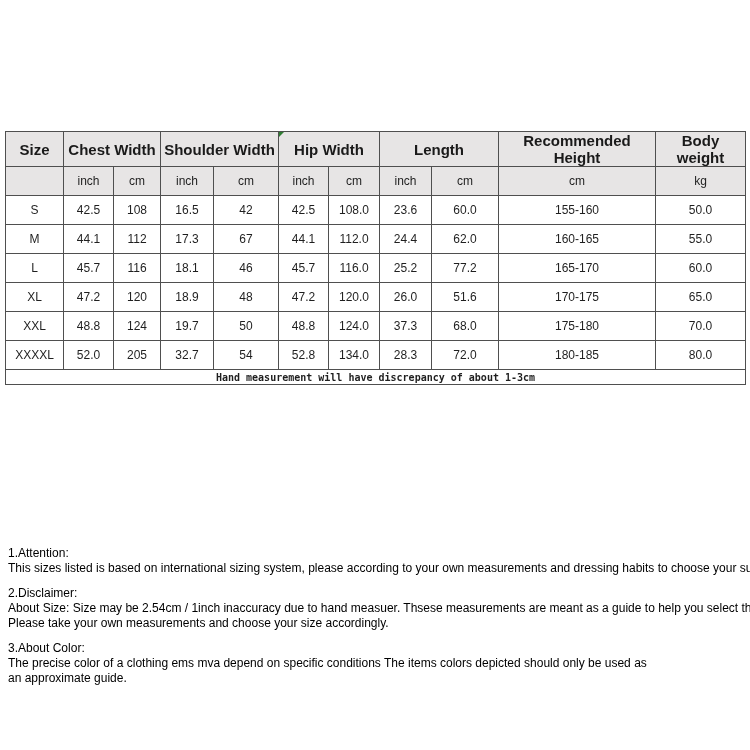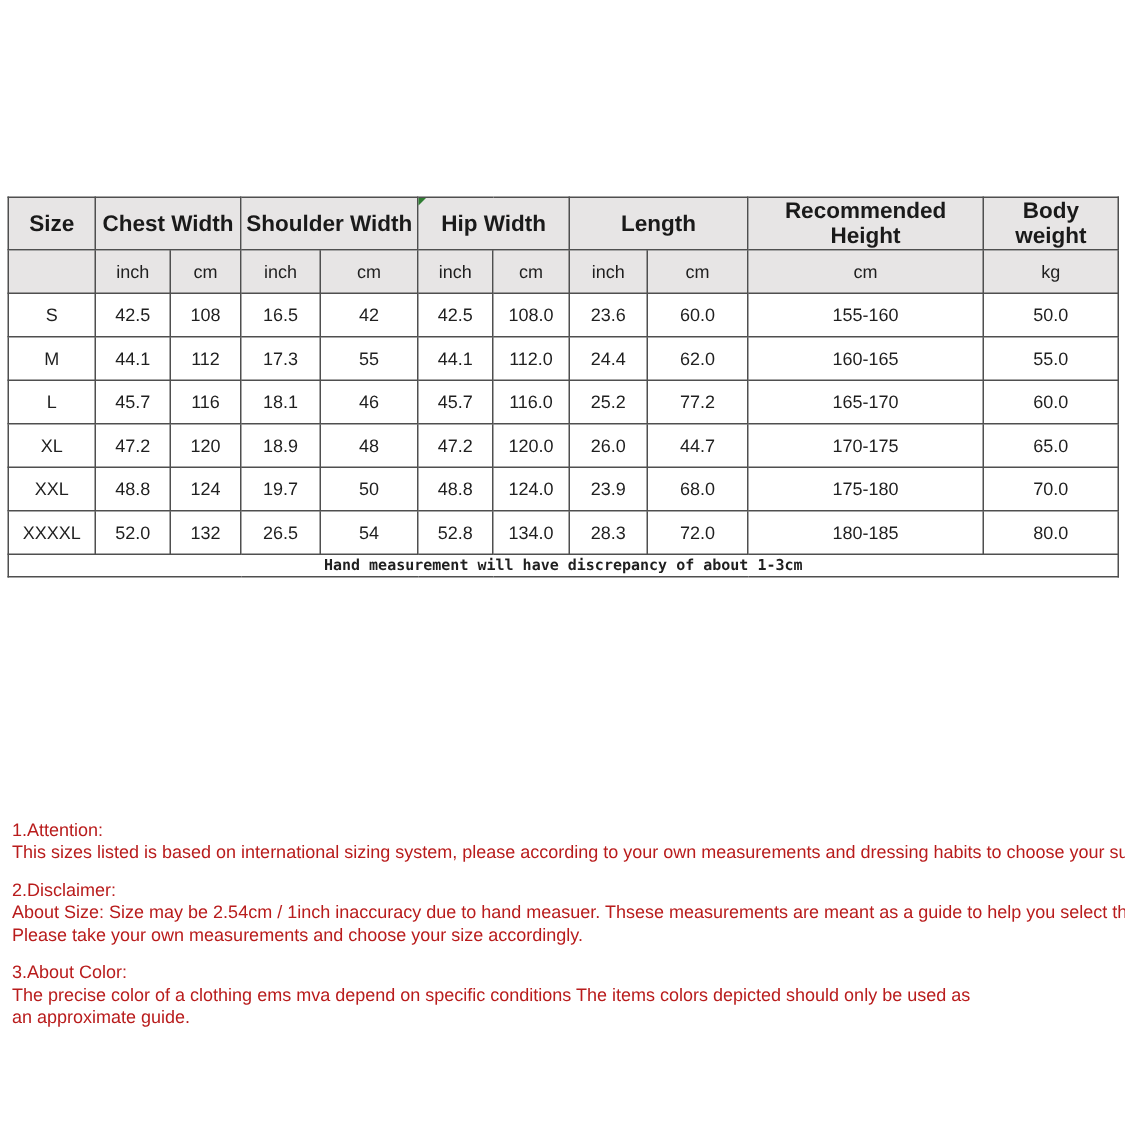--- a/index.html
+++ b/index.html
@@ -63,21 +63,21 @@
     border-top: 5px solid #2f7d32;
     border-right: 5px solid transparent;
   }
   .notes {
     position: absolute;
     left: 8px;
     top: 546px;
     width: 740px;
     font-size: 12px;
     line-height: 15px;
-    color: #b91c1c;
+    color: #000000;
   }
   .note-section { margin-bottom: 10px; }
   .note-line { white-space: nowrap; }
 </style>
 </head>
 <body>
 
 <div class="page">
 
   <table class="size-table">
@@ -130,21 +130,21 @@
           <td>23.6</td>
           <td>60.0</td>
           <td>155-160</td>
           <td>50.0</td>
         </tr>
         <tr>
           <td>M</td>
           <td>44.1</td>
           <td>112</td>
           <td>17.3</td>
-          <td>55</td>
+          <td>67</td>
           <td>44.1</td>
           <td>112.0</td>
           <td>24.4</td>
           <td>62.0</td>
           <td>160-165</td>
           <td>55.0</td>
         </tr>
         <tr>
           <td>L</td>
           <td>45.7</td>
@@ -160,42 +160,42 @@
         </tr>
         <tr>
           <td>XL</td>
           <td>47.2</td>
           <td>120</td>
           <td>18.9</td>
           <td>48</td>
           <td>47.2</td>
           <td>120.0</td>
           <td>26.0</td>
-          <td>44.7</td>
+          <td>51.6</td>
           <td>170-175</td>
           <td>65.0</td>
         </tr>
         <tr>
           <td>XXL</td>
           <td>48.8</td>
           <td>124</td>
           <td>19.7</td>
           <td>50</td>
           <td>48.8</td>
           <td>124.0</td>
-          <td>23.9</td>
+          <td>37.3</td>
           <td>68.0</td>
           <td>175-180</td>
           <td>70.0</td>
         </tr>
         <tr>
           <td>XXXXL</td>
           <td>52.0</td>
-          <td>132</td>
-          <td>26.5</td>
+          <td>205</td>
+          <td>32.7</td>
           <td>54</td>
           <td>52.8</td>
           <td>134.0</td>
           <td>28.3</td>
           <td>72.0</td>
           <td>180-185</td>
           <td>80.0</td>
         </tr>
       </tbody>
     <tfoot id="tfoot">

